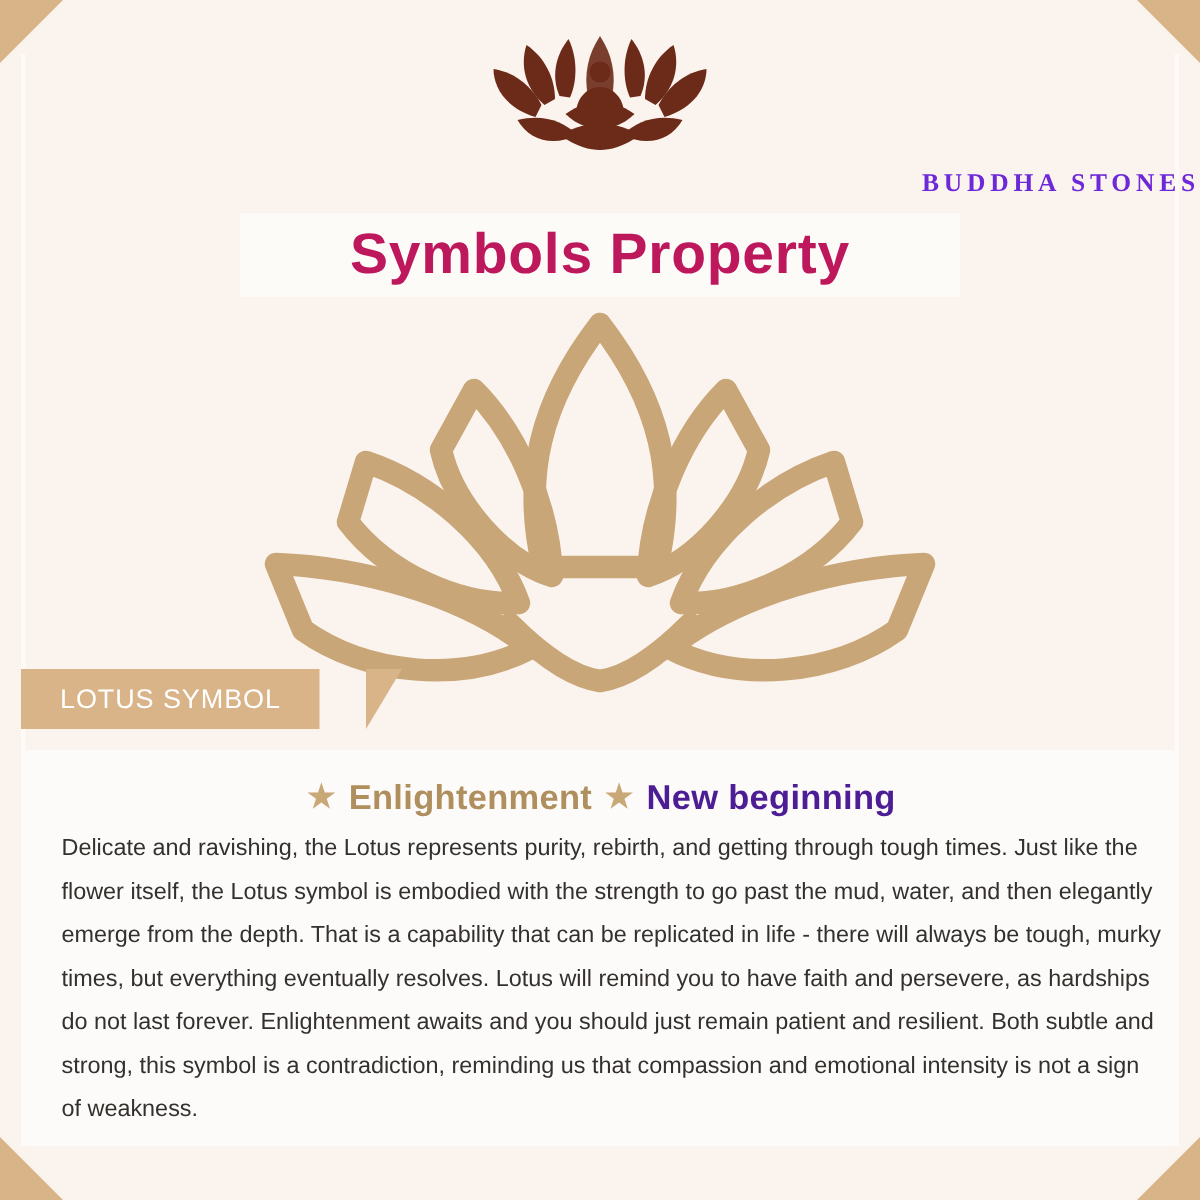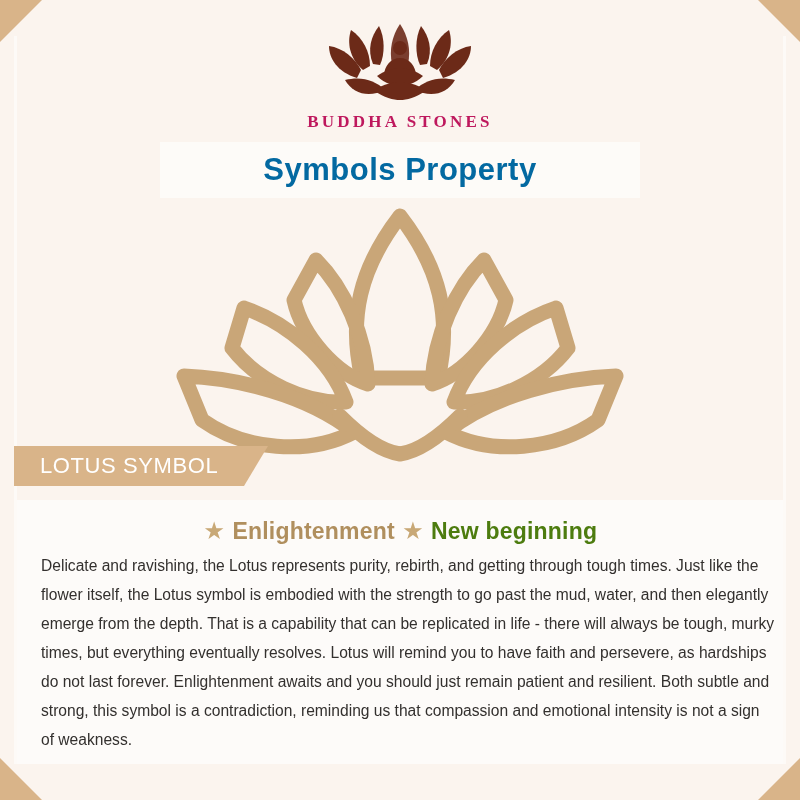--- a/index.html
+++ b/index.html
@@ -84,40 +84,41 @@
     width: 170px;
     height: 92px;
     margin: 0 auto;
     display: block;
   }
   .logo-word {
     margin-top: 2px;
     font-size: 17px;
     letter-spacing: 3.2px;
     font-weight: bold;
-    color: #be185d;
+    color: #6d28d9;
     font-family: "Liberation Serif", serif;
+    text-align: right;
   }
 
   
   .title-band {
     position: absolute;
     top: 142px;
     left: 160px;
     width: 480px;
     height: 56px;
     background: #fdfbf8;
     display: flex;
     align-items: center;
     justify-content: center;
   }
   .title-band .title-text {
-    font-size: 31px;
+    font-size: 38px;
     font-weight: bold;
-    color: #0369a1;
+    color: #be185d;
     letter-spacing: 0.5px;
   }
 
   
   .lotus-wrap {
     position: absolute;
     top: 188px;
     left: 0;
     width: 800px;
     text-align: center;
@@ -133,21 +134,21 @@
   .ribbon {
     position: absolute;
     top: 446px;
     left: 14px;
     height: 40px;
     background: #d9b489;
     display: flex;
     align-items: center;
     padding: 0 26px 0 26px;
     color: #ffffff;
-    font-size: 22px;
+    font-size: 18px;
     letter-spacing: 0.6px;
   }
   .ribbon-tail {
     position: absolute;
     top: 446px;
     left: 244px;
     width: 0;
     height: 0;
     border-top: 40px solid #d9b489;
     border-right: 24px solid transparent;
@@ -171,21 +172,21 @@
     color: #b08f5e;
     letter-spacing: 0.2px;
   }
   .headline .star {
     color: #c8a876;
     font-size: 21px;
     vertical-align: 1px;
     padding: 0 2px;
   }
   .headline .seg2 {
-    color: #4d7c0f;
+    color: #4c1d95;
   }
 
   .body-copy {
     margin: 6px 8px 0 24px;
     font-size: 15.6px;
     line-height: 29px;
     color: #33302e;
     text-align: left;
   }
 </style>

